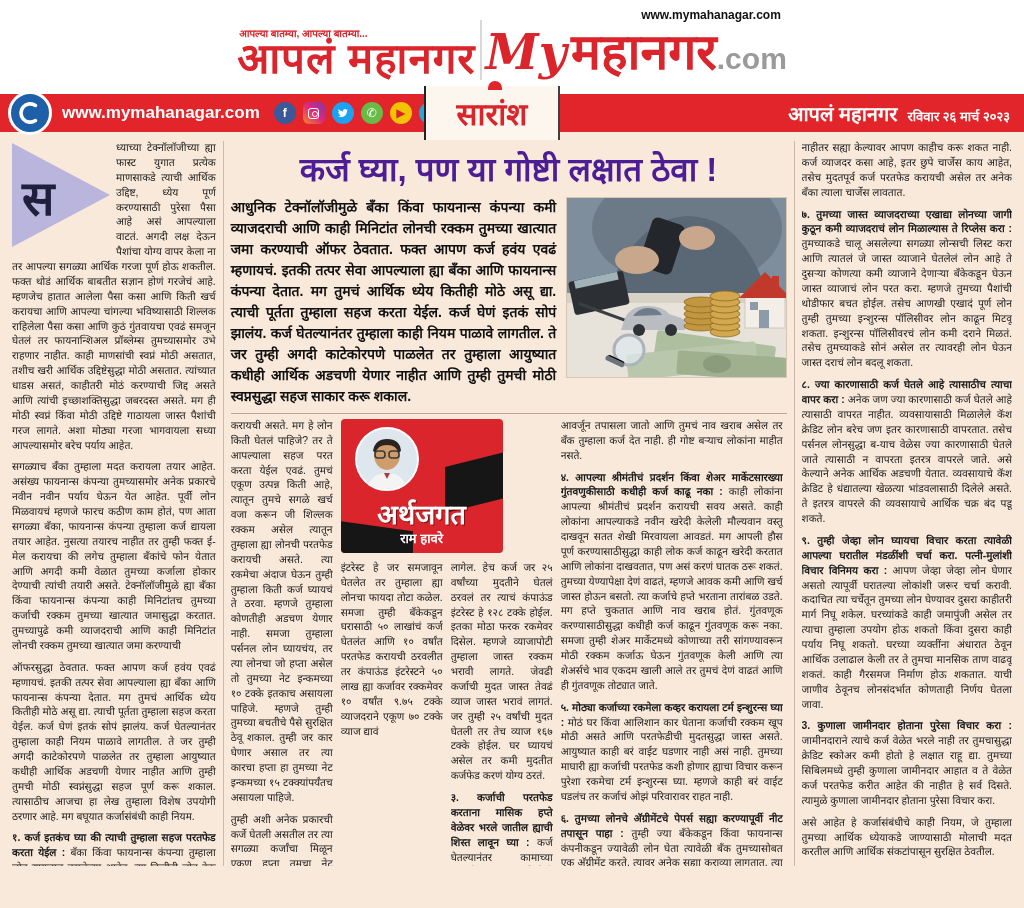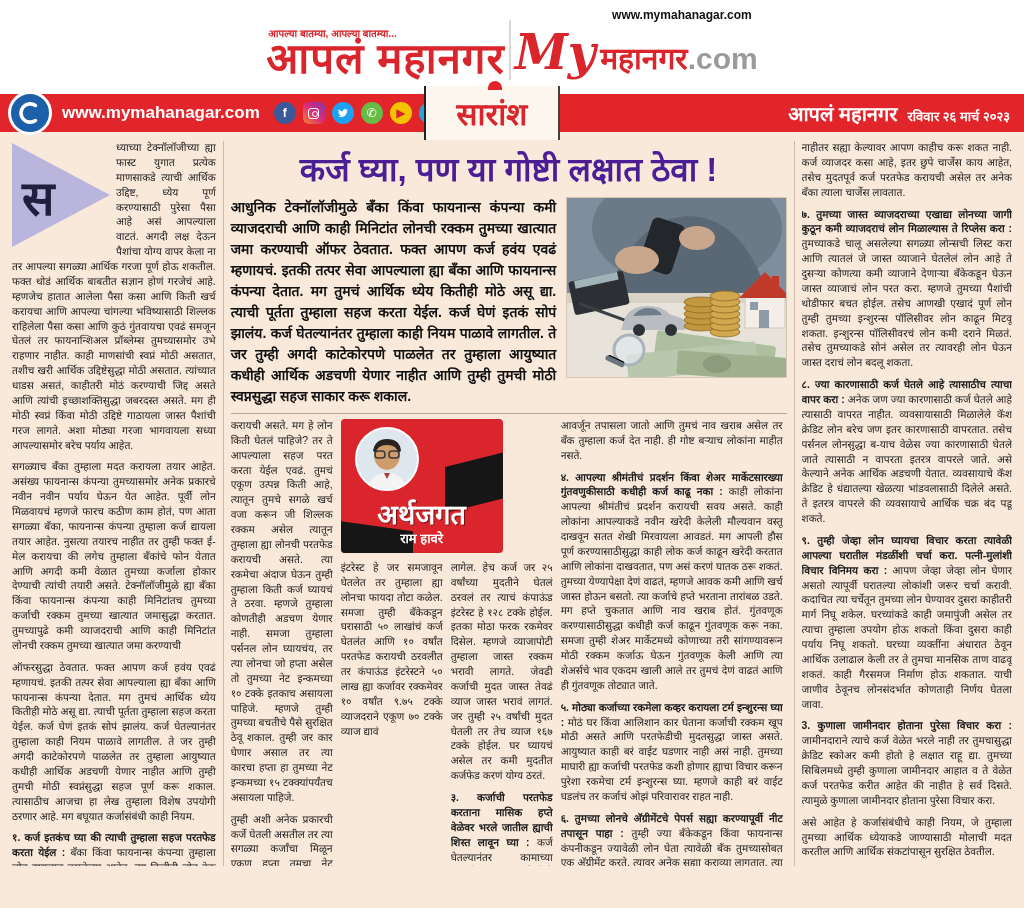--- a/index.html
+++ b/index.html
@@ -9,21 +9,21 @@
   
   .masthead { height:88px; background:#fff; display:flex; align-items:center; justify-content:center; }
   .mast-inner { display:flex; align-items:flex-end; gap:4px; }
   .mast-left { position:relative; padding-top:14px; }
   .tagline { font-size:10px; color:#d9252b; font-weight:bold; position:absolute; top:2px; left:2px; }
   .brand-main { font-size:42px; font-weight:bold; color:#d9252b; letter-spacing:1px; line-height:1; }
   .mast-sep { width:2px; height:60px; background:#d8d8d8; }
   .mast-right { position:relative; padding-top:16px; }
   .mast-url { position:absolute; top:0; right:6px; font-size:12px; font-weight:bold; color:#111; }
   .brand-my { font-size:48px; color:#d9252b; font-style:italic; font-weight:bold; font-family:"DejaVu Serif",serif; }
-  .brand-mg { font-size:30px; font-weight:bold; color:#d9252b; line-height:1; }
+  .brand-mg { font-size:50px; font-weight:bold; color:#d9252b; line-height:1; }
   .brand-com { font-size:30px; color:#9a9a9a; font-weight:bold; }
 
   
   .sheet { background:#f9e9da; height:820px; position:relative; }
 
   
   .navbar { position:relative; margin:6px 0 0 0; height:38px; background:#e2252b; display:flex; align-items:center; }
   .nav-logo { position:absolute; left:8px; top:-3px; width:44px; height:44px; border-radius:50%;
     background:#1d5fa8; border:3px solid #fff; display:flex; align-items:center; justify-content:center; }
   .nav-logo svg { width:26px; height:26px; }

